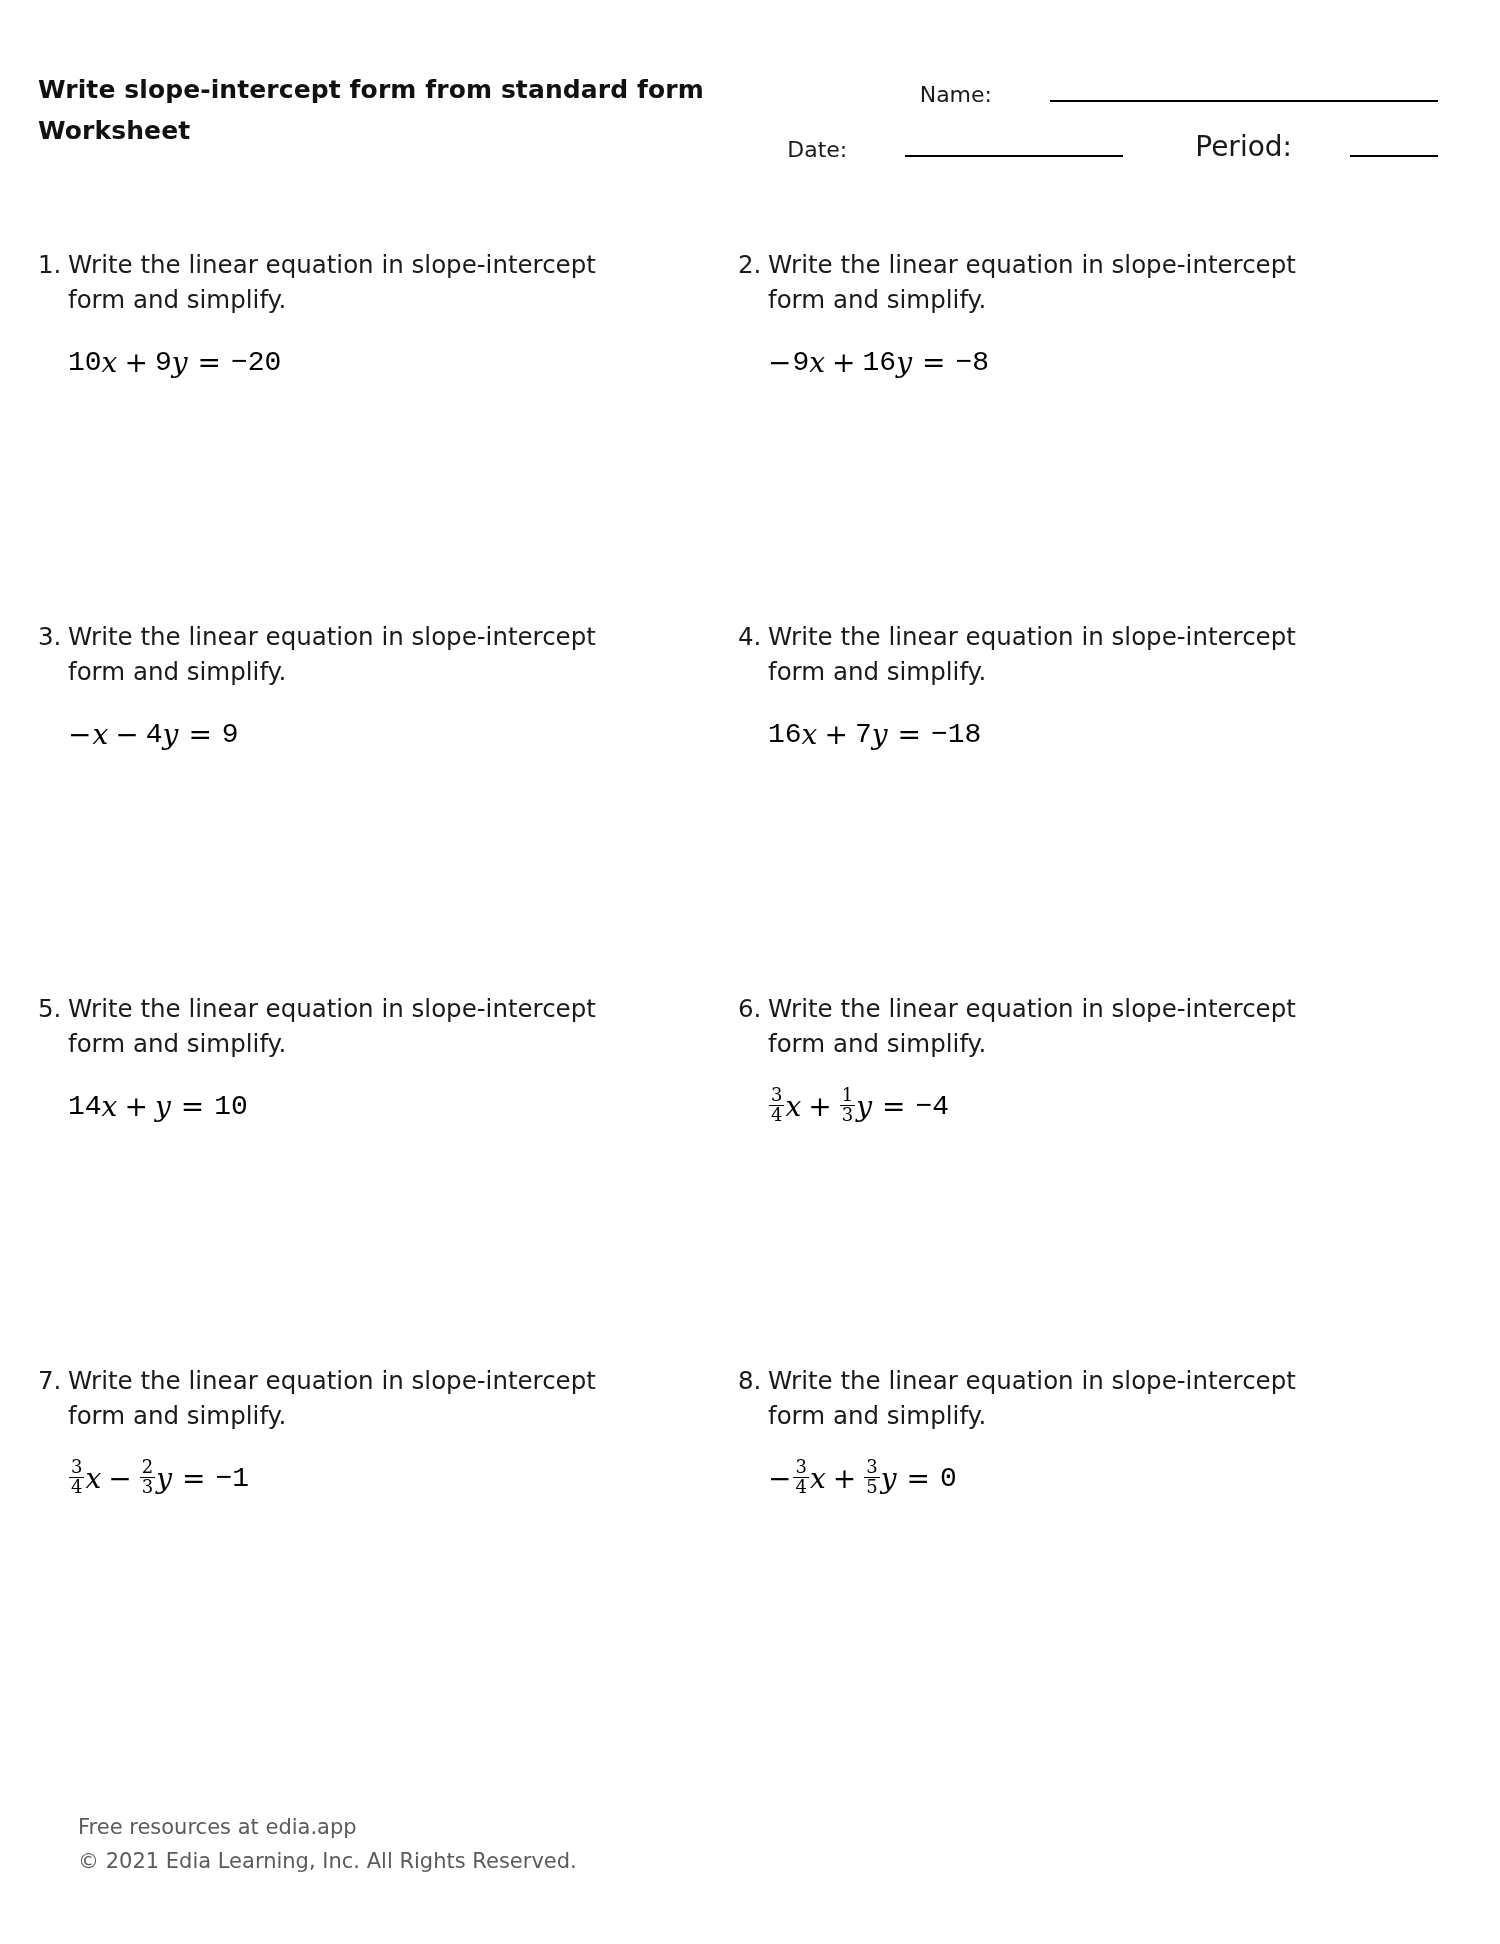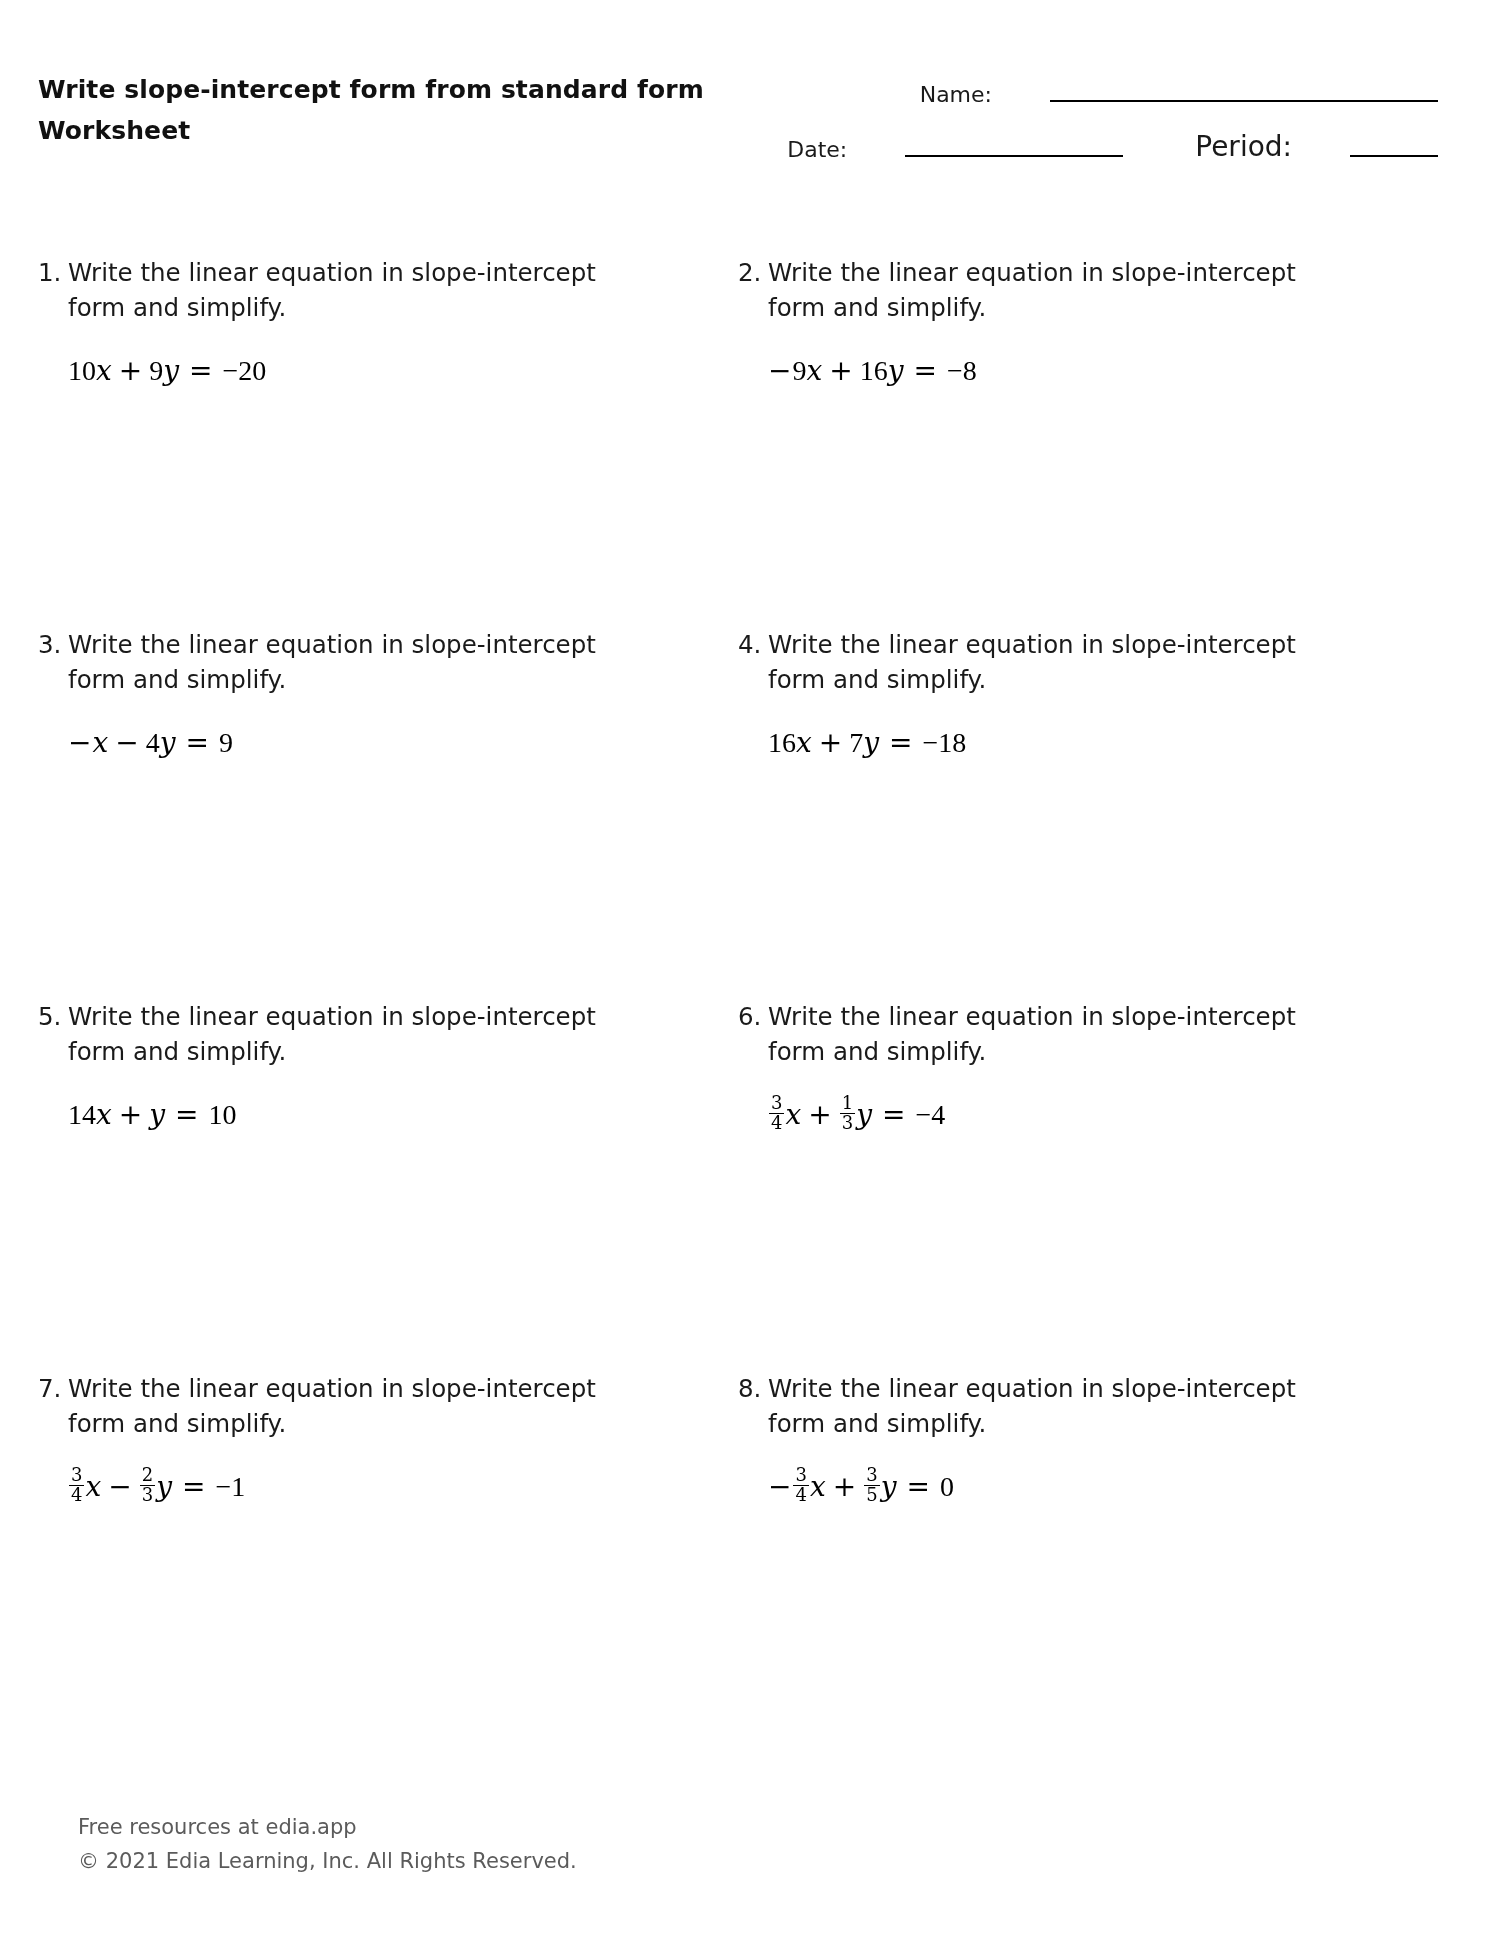--- a/index.html
+++ b/index.html
@@ -50,21 +50,21 @@
     color: #1a1a1a;
   }
   .info-row {
     display: flex;
     align-items: flex-end;
     justify-content: flex-end;
     margin-bottom: 26px;
     white-space: nowrap;
     gap: 44px;
   }
-  .info-row:last-child { margin-bottom: 8px; }
+  .info-row:last-child { margin-bottom: 0; }
   .info-label {
     font-size: 22px;
     padding-bottom: 1px;
   }
   .rule {
     display: inline-block;
     border-bottom: 2.6px solid #000000;
     margin-left: 14px;
     margin-bottom: 5px;
   }
@@ -110,21 +110,21 @@
     color: #000000;
     display: flex;
     align-items: center;
     height: 46px;
   }
 
   
   .mi { font-style: italic; font-family: "DejaVu Serif", serif; }
   .mo { margin: 0 7px; }
   .mo-eq { margin: 0 10px; }
-  .mn { font-family: Liberation Serif, serif; text-align: center; }
+  .mn { font-family: Liberation Mono, monospace; text-align: center; }
   .neg-lead { margin-right: 1px; }
 
   .frac {
     display: inline-flex;
     flex-direction: column;
     align-items: center;
     justify-content: center;
     font-size: 18px;
     line-height: 1.04;
     vertical-align: middle;

